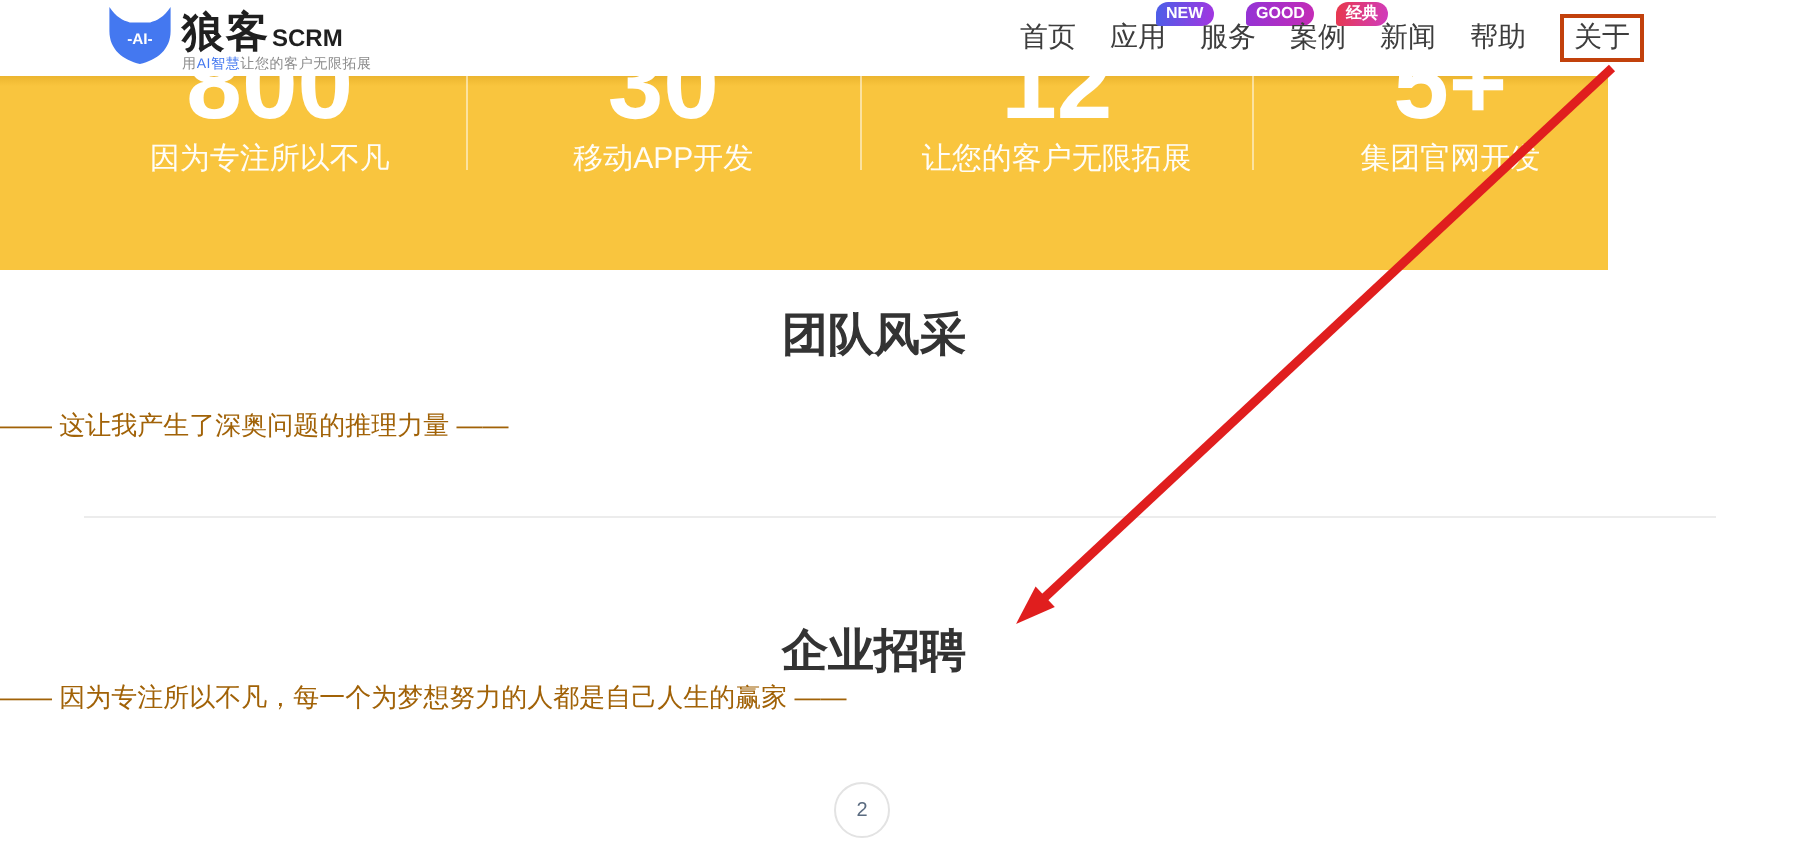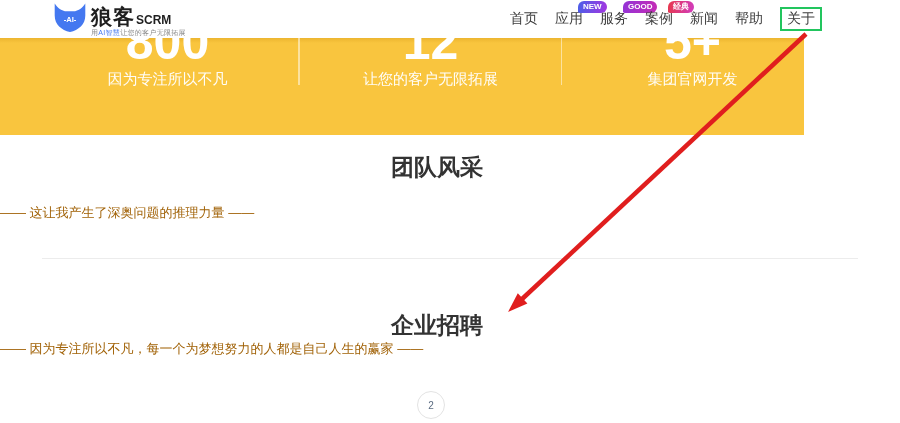--- a/index.html
+++ b/index.html
@@ -4,38 +4,38 @@
 <style>
   * { margin:0; padding:0; box-sizing:border-box; }
   html,body { width:900px; height:423px; }
   body {
     position:relative; overflow:hidden; background:#fff;
     font-family:"Liberation Sans","DejaVu Sans",sans-serif;
   }
 
   
   .header { position:absolute; top:0; left:0; width:900px; height:38px; background:#fff; z-index:6; }
-  .logo { position:absolute; left:53px; top:3px; display:flex; align-items:flex-end; cursor:pointer; }
+  .logo { position:absolute; left:53px; top:3px; display:flex; align-items:center; cursor:pointer; }
   .logo-text { margin-left:4px; }
   .logo-line1 { display:flex; align-items:baseline; }
   .brand-name { font-size:21px; font-weight:bold; color:#1f1f1f; letter-spacing:1px; line-height:24px; }
   .brand-suffix { font-size:12px; font-weight:bold; color:#1f1f1f; margin-left:1px; }
   .tagline { font-size:7px; color:#8a8a8a; letter-spacing:.3px; line-height:8px; }
   .tagline .hl { color:#4478F0; }
 
   .nav { position:absolute; left:510px; top:0; height:38px; display:flex; align-items:center; gap:17px; z-index:7; }
   .nav-item { font-size:14px; color:#3d3d3d; position:relative; cursor:pointer; white-space:nowrap; }
   .nav-badge {
     position:absolute; left:23px; top:-9px; font-size:8px; line-height:10px;
     color:#fff; font-weight:bold; padding:1px 5px; border-radius:7px 7px 7px 2px; white-space:nowrap;
   }
   .badge-new     { background:linear-gradient(100deg,#4A5FE8,#A435E0); }
   .badge-good    { background:linear-gradient(100deg,#9333D6,#C52BB5); }
   .badge-classic { background:linear-gradient(100deg,#E8384B,#D03CC0);font-family:Liberation Serif, serif; }
-  .nav-item.highlighted { border:2px solid #22c55e; padding:1px 5px; }
+  .nav-item.highlighted { border:2px solid #c2410c; padding:1px 5px; }
 
   
   .banner {
     position:absolute; top:38px; left:0; width:804px; height:97px;
     background:linear-gradient(180deg,#ECB52F 0px,#F9C53E 5px,#F9C53E 100%);
     overflow:hidden; z-index:1;
   }
   .stats { position:absolute; left:37px; top:0; width:786px; display:flex; align-items:flex-start; }
   .stat { flex:1; text-align:center; color:#fff; }
   .stat-value { font-size:50px; font-weight:bold; line-height:50px; margin-top:-21px; }
@@ -107,20 +107,24 @@
   </nav>
 </div>
 
 <div class="banner">
   <div class="stats">
     <div class="stat">
       <div class="stat-value">800</div>
       <div class="stat-label">因为专注所以不凡</div>
     </div>
     <div class="stat-divider"></div>
+    <div class="stat">
+      <div class="stat-value">30</div>
+      <div class="stat-label">移动APP开发</div>
+    </div>
     <div class="stat-divider"></div>
     <div class="stat">
       <div class="stat-value">12</div>
       <div class="stat-label">让您的客户无限拓展</div>
     </div>
     <div class="stat-divider"></div>
     <div class="stat">
       <div class="stat-value">5+</div>
       <div class="stat-label">集团官网开发</div>
     </div>

